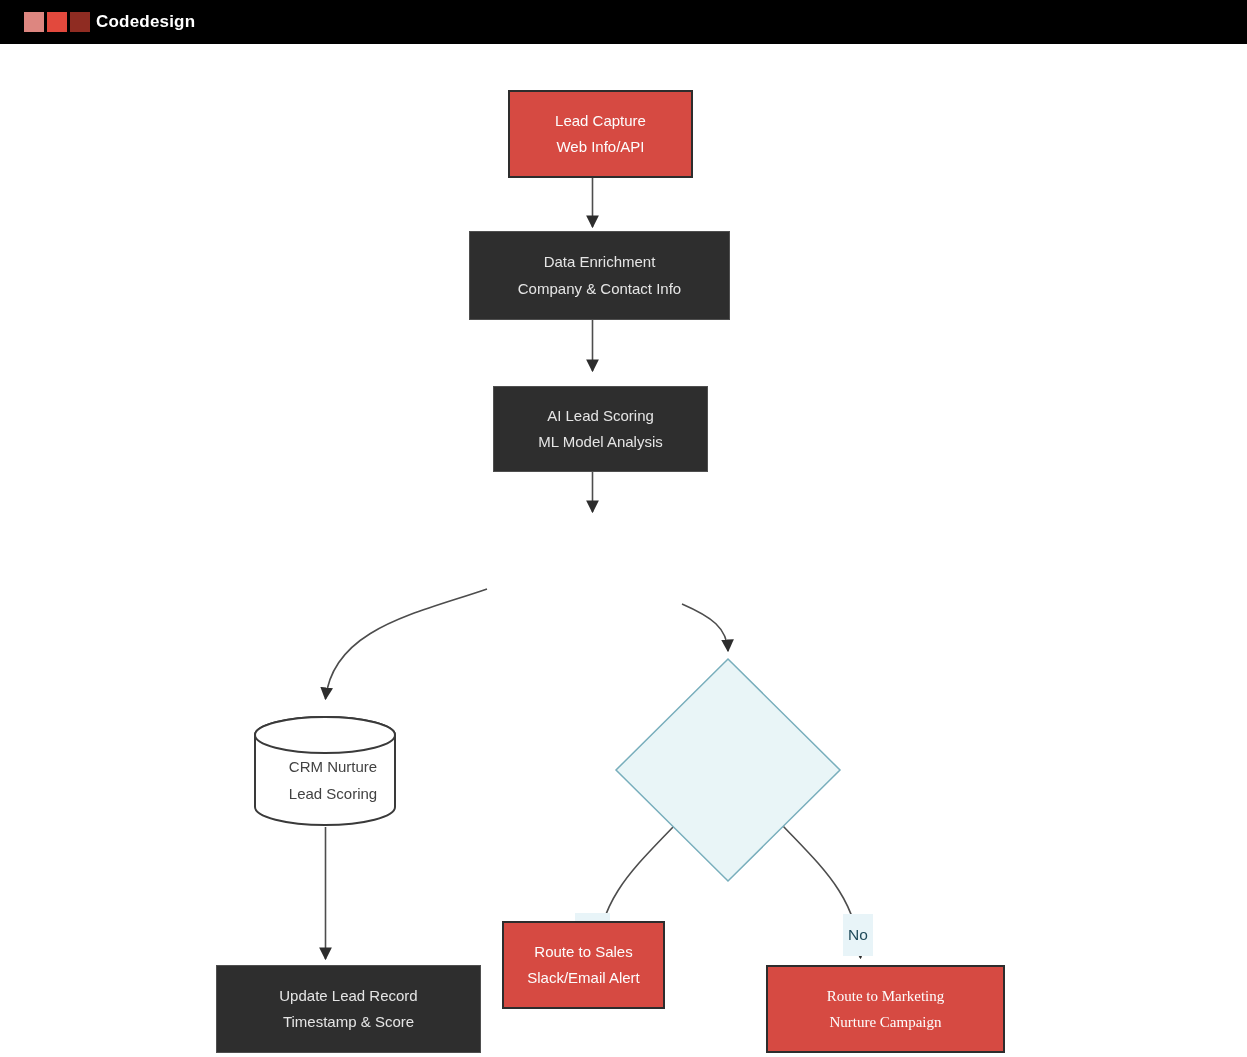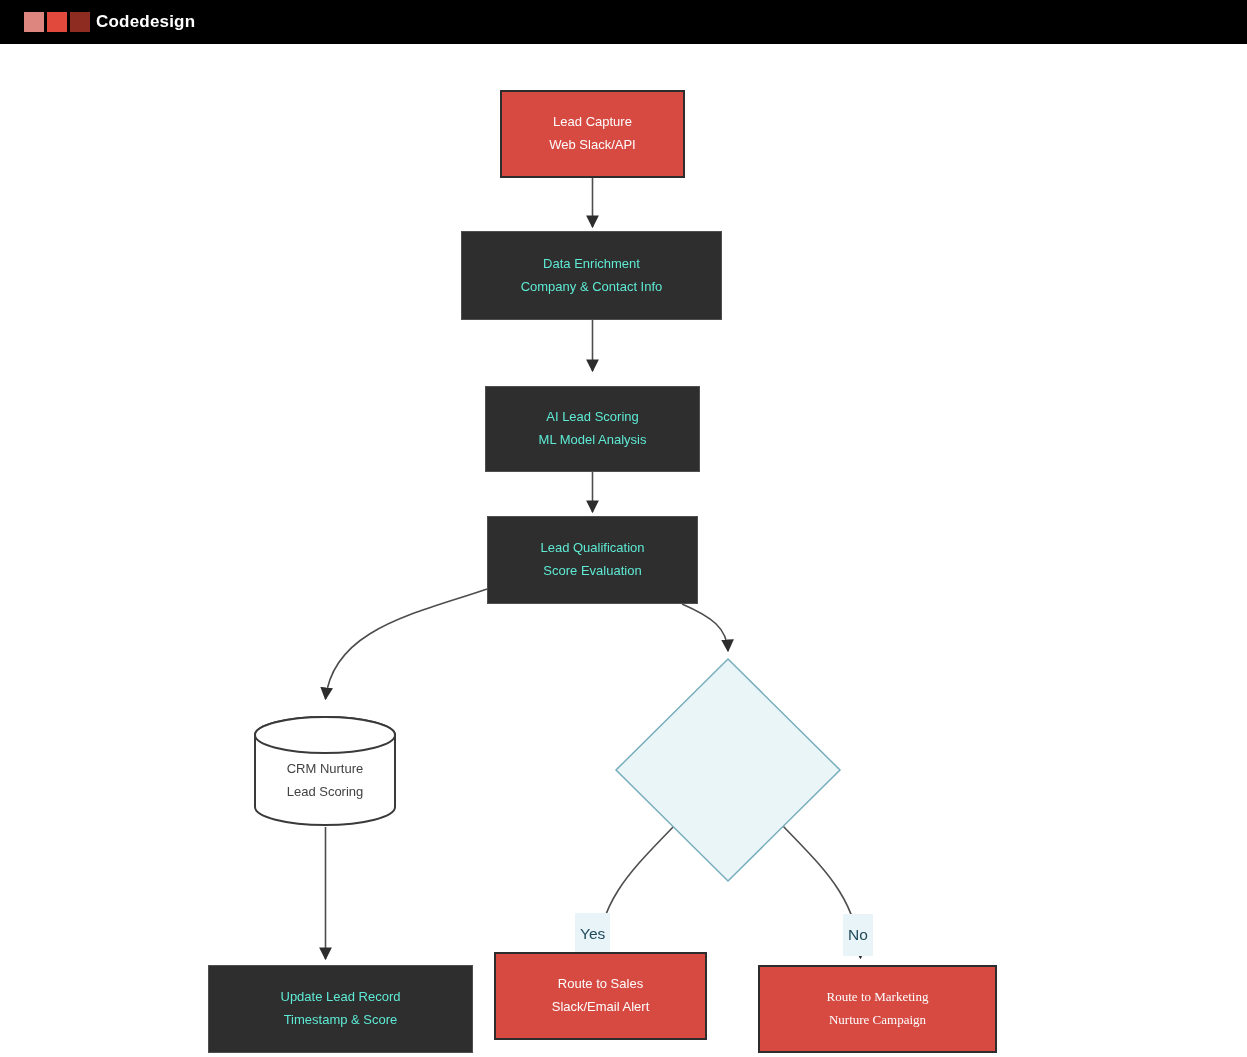--- a/index.html
+++ b/index.html
@@ -20,23 +20,23 @@
   .brand{color:#ffffff;font-weight:800;font-size:17px;letter-spacing:.2px;}
 
   
   svg.wire{position:absolute;left:0;top:0;width:1247px;height:1057px;pointer-events:none;}
   .edge{fill:none;stroke:var(--edge);stroke-width:1.6;}
   .shape-cyl{fill:#ffffff;stroke:#3a3a3a;stroke-width:2;}
   .shape-diamond{fill:var(--diamond_fill);stroke:var(--diamond_border);stroke-width:1.5;}
 
   
   .node{position:absolute;display:flex;flex-direction:column;align-items:center;justify-content:center;
-        text-align:right;font-size:13px;line-height:1.75;}
+        text-align:right;font-size:15px;line-height:1.75;margin-left:8px;}
   .node.red{background:var(--red);border:2px solid var(--red-border);color:#fdfdfd;}
-  .node.dark{background:var(--dark);border:1px solid var(--dark-border);color:#5eead4;}
+  .node.dark{background:var(--dark);border:1px solid var(--dark-border);color:#e5e5e5;}
   .node.ghost{background:transparent;border:none;color:#424242;}
   .node.ghost.decision{color:var(--teal_text);}
 
   .edge-label{position:absolute;background:#e8f4f8;color:var(--teal_text);font-size:15.5px;
               padding:12px 5px;text-align:center;}
 </style>
 </head>
 <body>
 
 <div class="app">
@@ -66,53 +66,49 @@
     <path class="edge" d="M 783 826 C 823 868 857 898 860.5 958" marker-end="url(#arr)"></path>
 
     <path class="shape-cyl" d="M 255 735 A 70 18 0 0 1 395 735 L 395 807 A 70 18 0 0 1 255 807 Z"></path>
     <ellipse class="shape-cyl" cx="325" cy="735" rx="70" ry="18"></ellipse>
 
     <polygon class="shape-diamond" points="728,659 840,770 728,881 616,770"></polygon>
   </svg>
 
   <div class="node red" style="left:500px;top:90px;width:185px;height:88px;">
     <span>Lead Capture</span>
-    <span>Web Slack/API</span>
+    <span>Web Info/API</span>
   </div>
 
   <div class="node dark" style="left:461px;top:231px;width:261px;height:89px;">
     <span>Data Enrichment</span>
     <span>Company &amp; Contact Info</span>
   </div>
 
   <div class="node dark" style="left:485px;top:386px;width:215px;height:86px;">
     <span>AI Lead Scoring</span>
     <span>ML Model Analysis</span>
   </div>
 
-  <div class="node dark" style="left:487px;top:516px;width:211px;height:88px;">
-    <span>Lead Qualification</span>
-    <span>Score Evaluation</span>
-  </div>
 
   <div class="node ghost" style="left:255px;top:748px;width:140px;height:65px;">
     <span>CRM Nurture</span>
     <span>Lead Scoring</span>
   </div>
 
 
   <div class="edge-label" style="left:575px;top:913px;">Yes</div>
   <div class="edge-label" style="left:843px;top:914px;">No</div>
 
   <div class="node dark" style="left:208px;top:965px;width:265px;height:88px;">
     <span>Update Lead Record</span>
     <span>Timestamp &amp; Score</span>
   </div>
 
-  <div class="node red" style="left:494px;top:952px;width:213px;height:88px;">
+  <div class="node red" style="left:494px;top:921px;width:163px;height:88px;">
     <span>Route to Sales</span>
     <span>Slack/Email Alert</span>
   </div>
 
   <div class="node red" style="left:758px;top:965px;width:239px;height:88px;font-family:Liberation Serif, serif;">
     <span>Route to Marketing</span>
     <span>Nurture Campaign</span>
   </div>
 
 </div>

